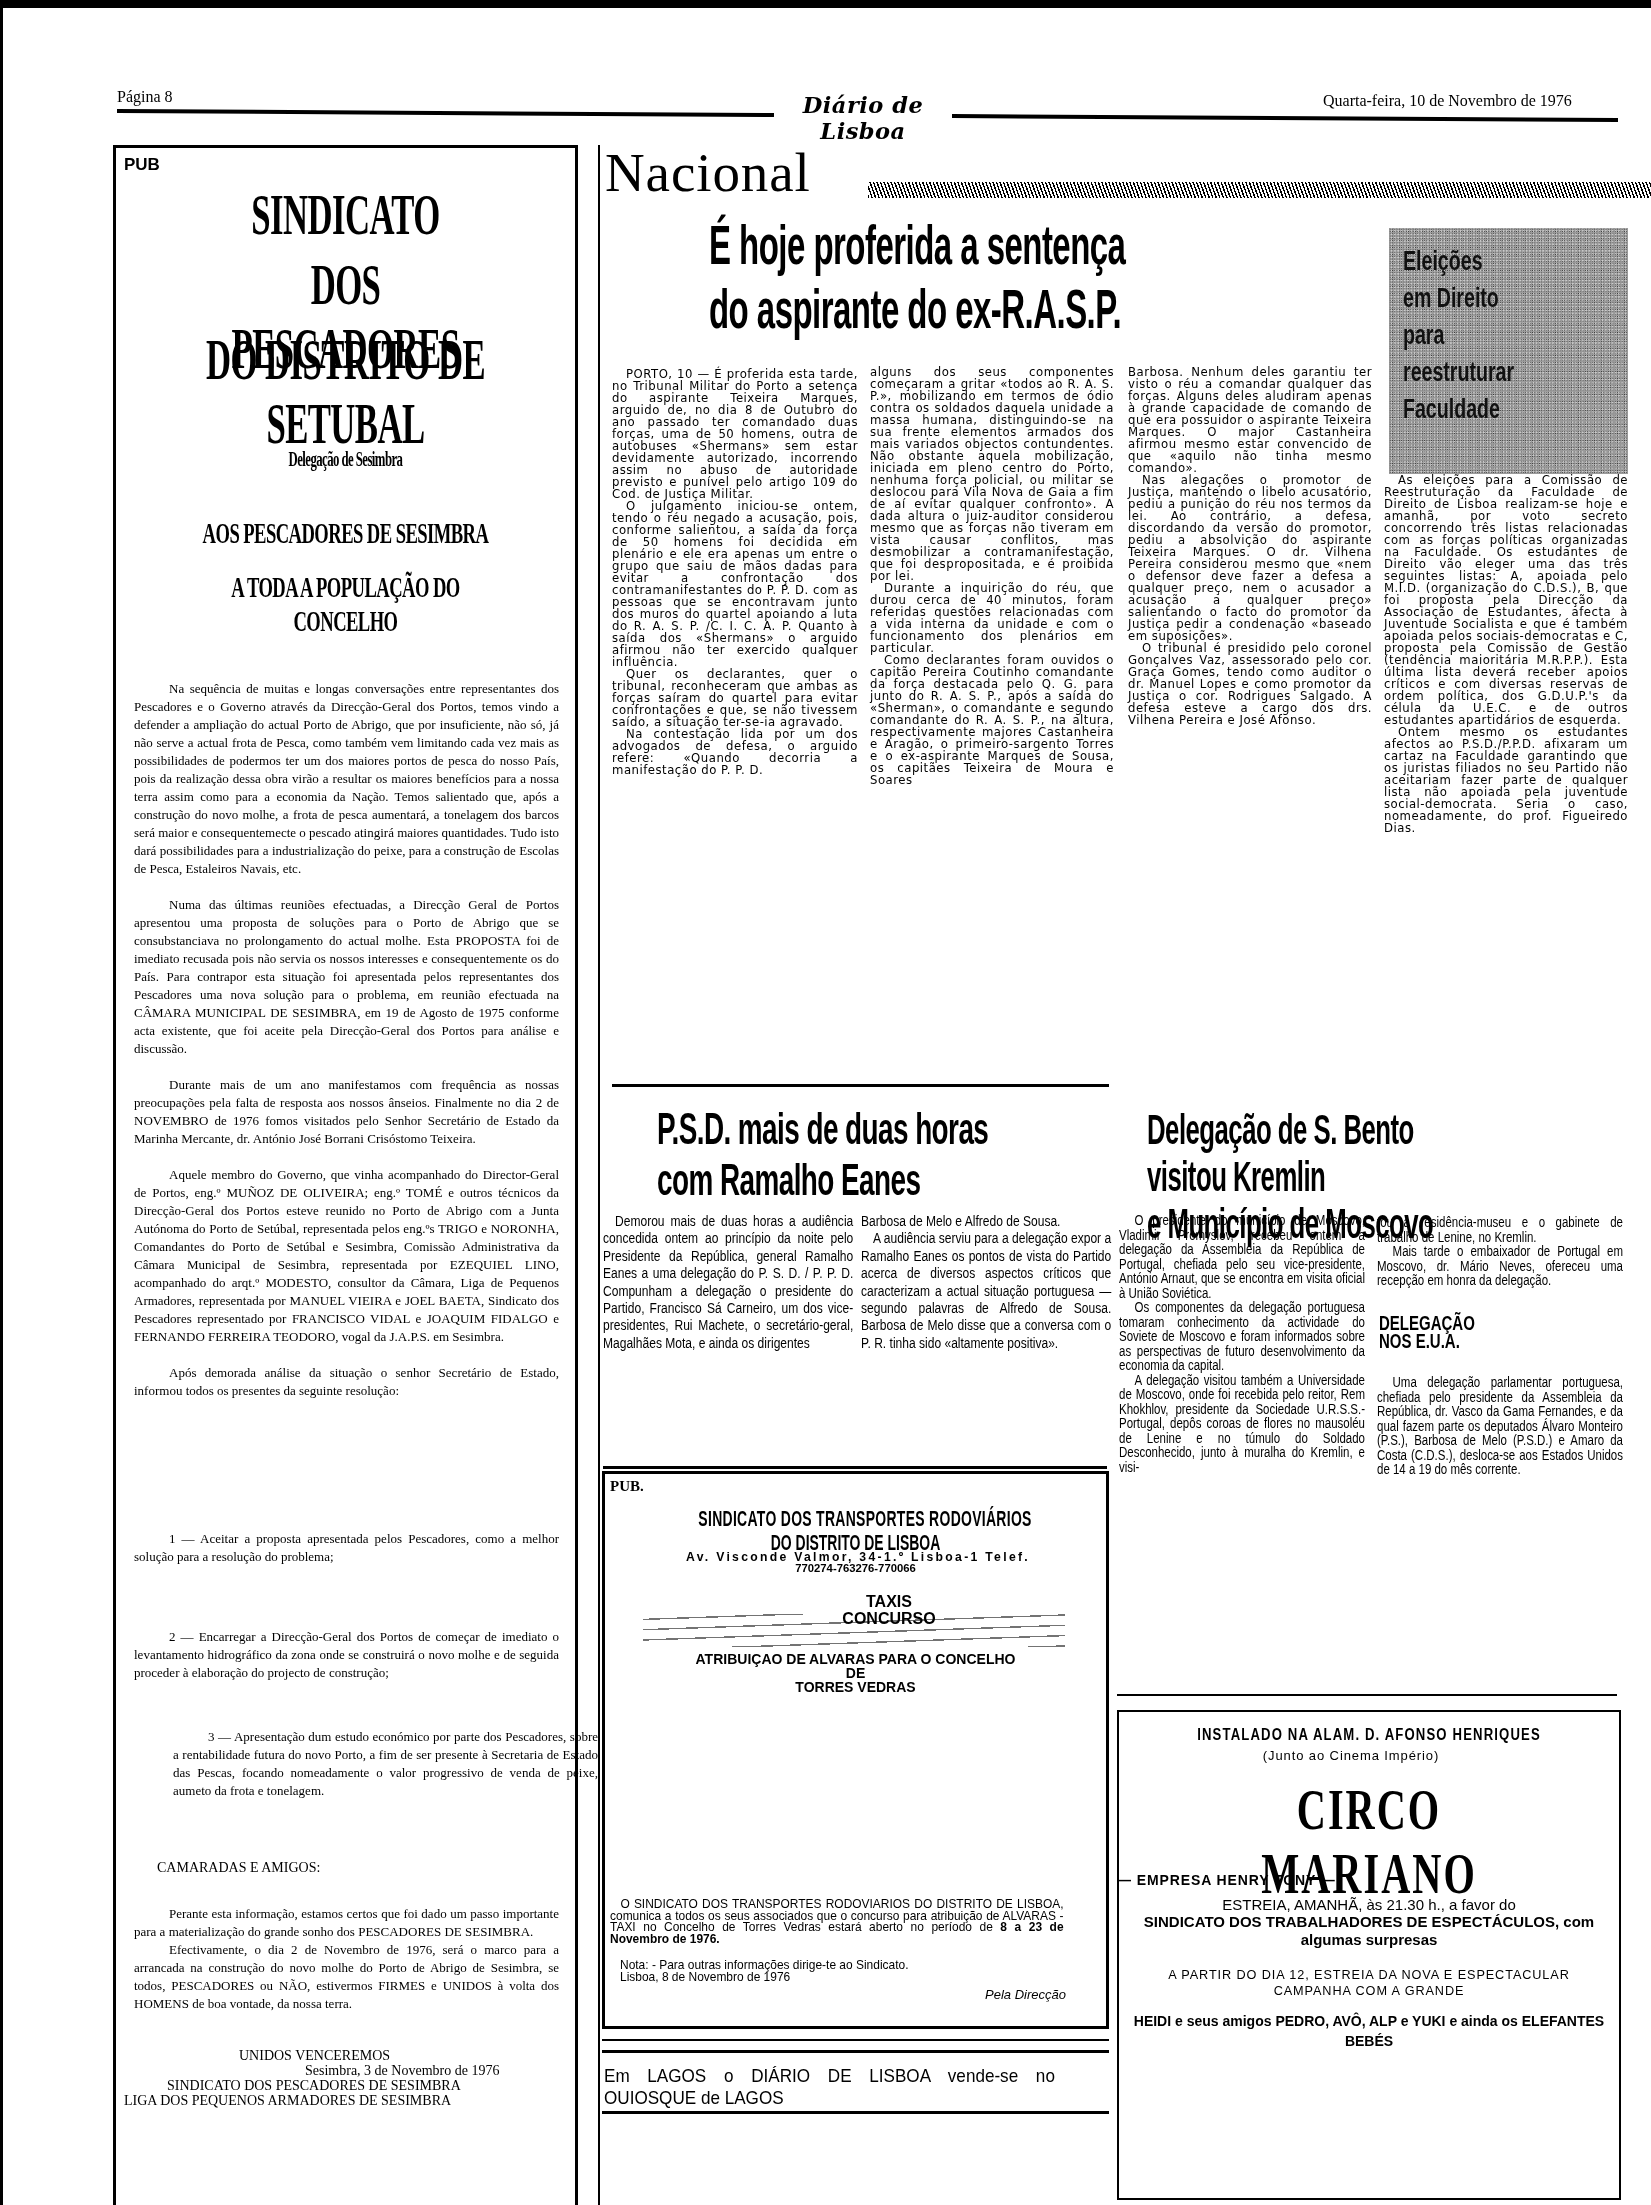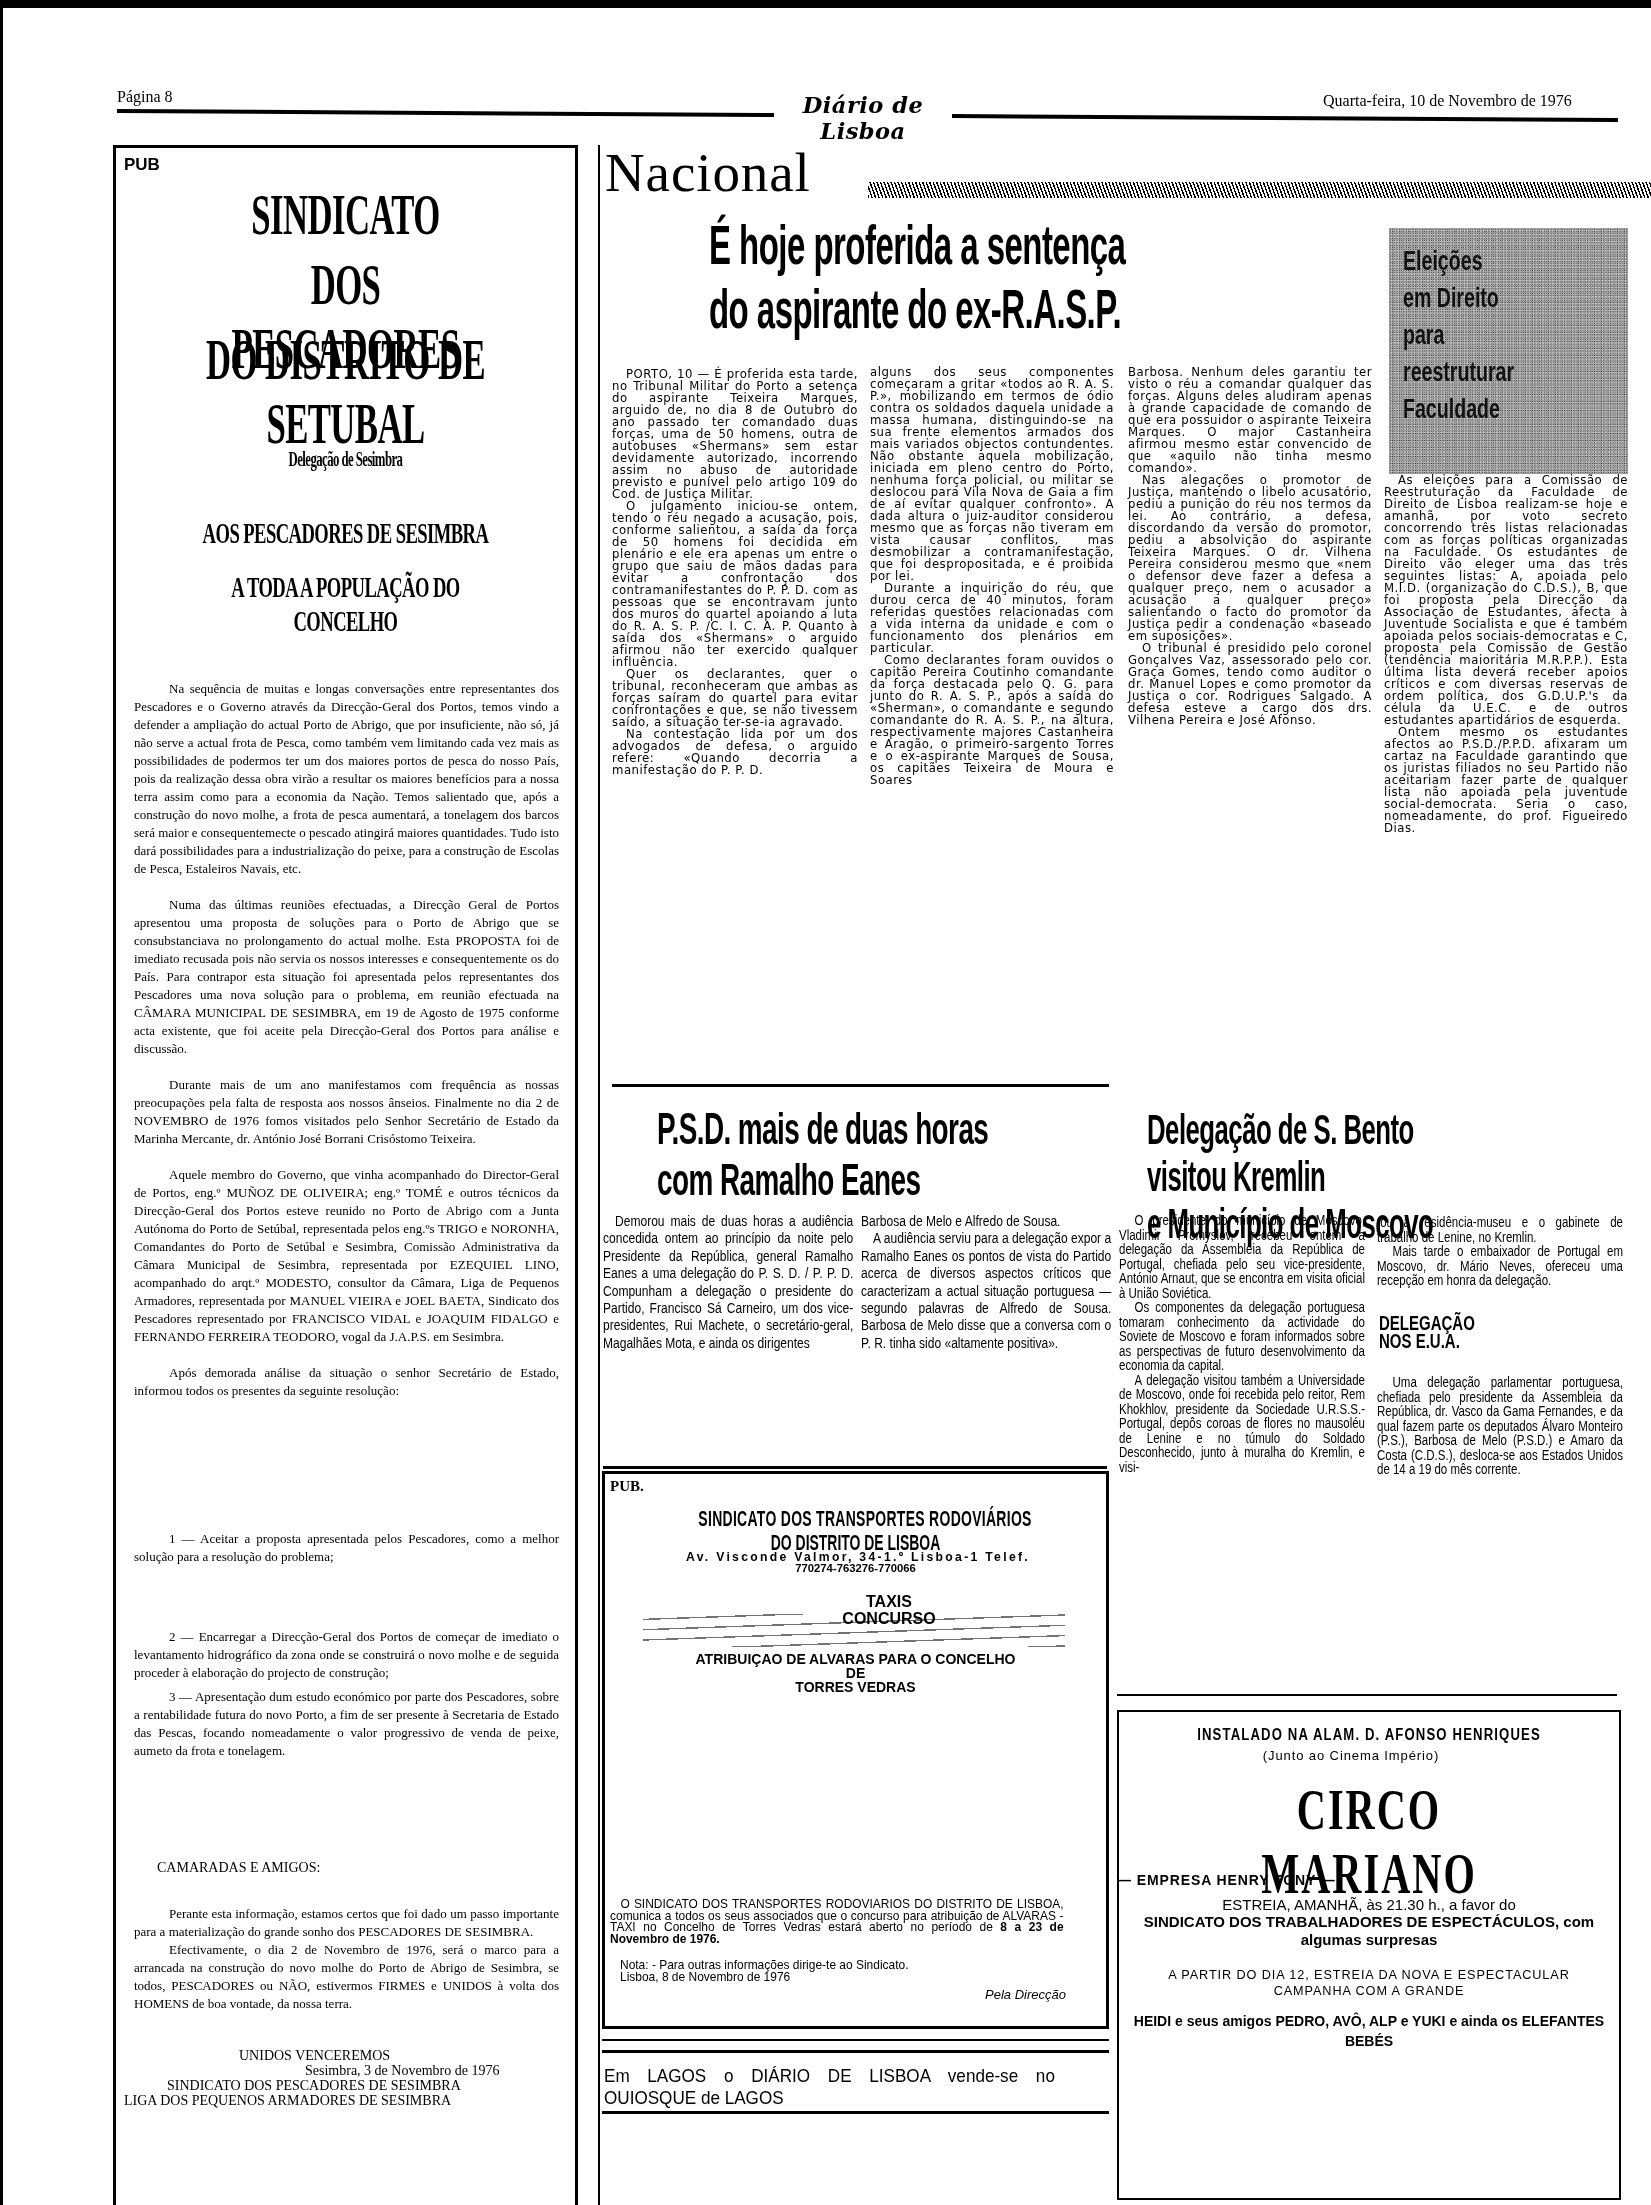--- a/index.html
+++ b/index.html
@@ -28,21 +28,21 @@
   .sind-l3 { left: 113px; top: 328px; width: 465px; font-size: 56px; transform: scaleX(0.62); }
   .sind-deleg { left: 113px; top: 448px; width: 465px; font-size: 20.6px; transform: scaleX(0.62); }
   .sind-aos { left: 113px; top: 516px; width: 465px; font-size: 30px; transform: scaleX(0.62); }
   .sind-toda { left: 113px; top: 570px; width: 465px; font-size: 30px; transform: scaleX(0.62); }
 
   .ad-body { left: 134px; width: 425px; font-family: "Liberation Serif", serif; font-size: 13px; line-height: 18px; text-align: justify; }
   .ad-body p { text-indent: 35px; margin-bottom: 18px; }
   .ab1 { top: 680px; }
   .ab-item1 { top: 1530px; }
   .ab-item2 { top: 1628px; }
-  .ab-item3 { top: 1688px; }
+  .ab-item3 { top: 1728px; margin-left: 39px; }
   .ab-cam { top: 1860px; left: 157px; font-family: "Liberation Serif", serif; font-size: 14px; }
   .ab-perante { top: 1905px; }
   .sign { font-family: "Liberation Serif", serif; font-size: 14px; line-height: 15px; }
   .sign-unidos { left: 239px; top: 2048px; }
   .sign-date { left: 305px; top: 2063px; }
   .sign-sind { left: 167px; top: 2078px; }
   .sign-liga { left: 124px; top: 2093px; }
 
   
   .mid-border-l { left: 598px; top: 145px; width: 2.3px; height: 2060px; background: #000; }

